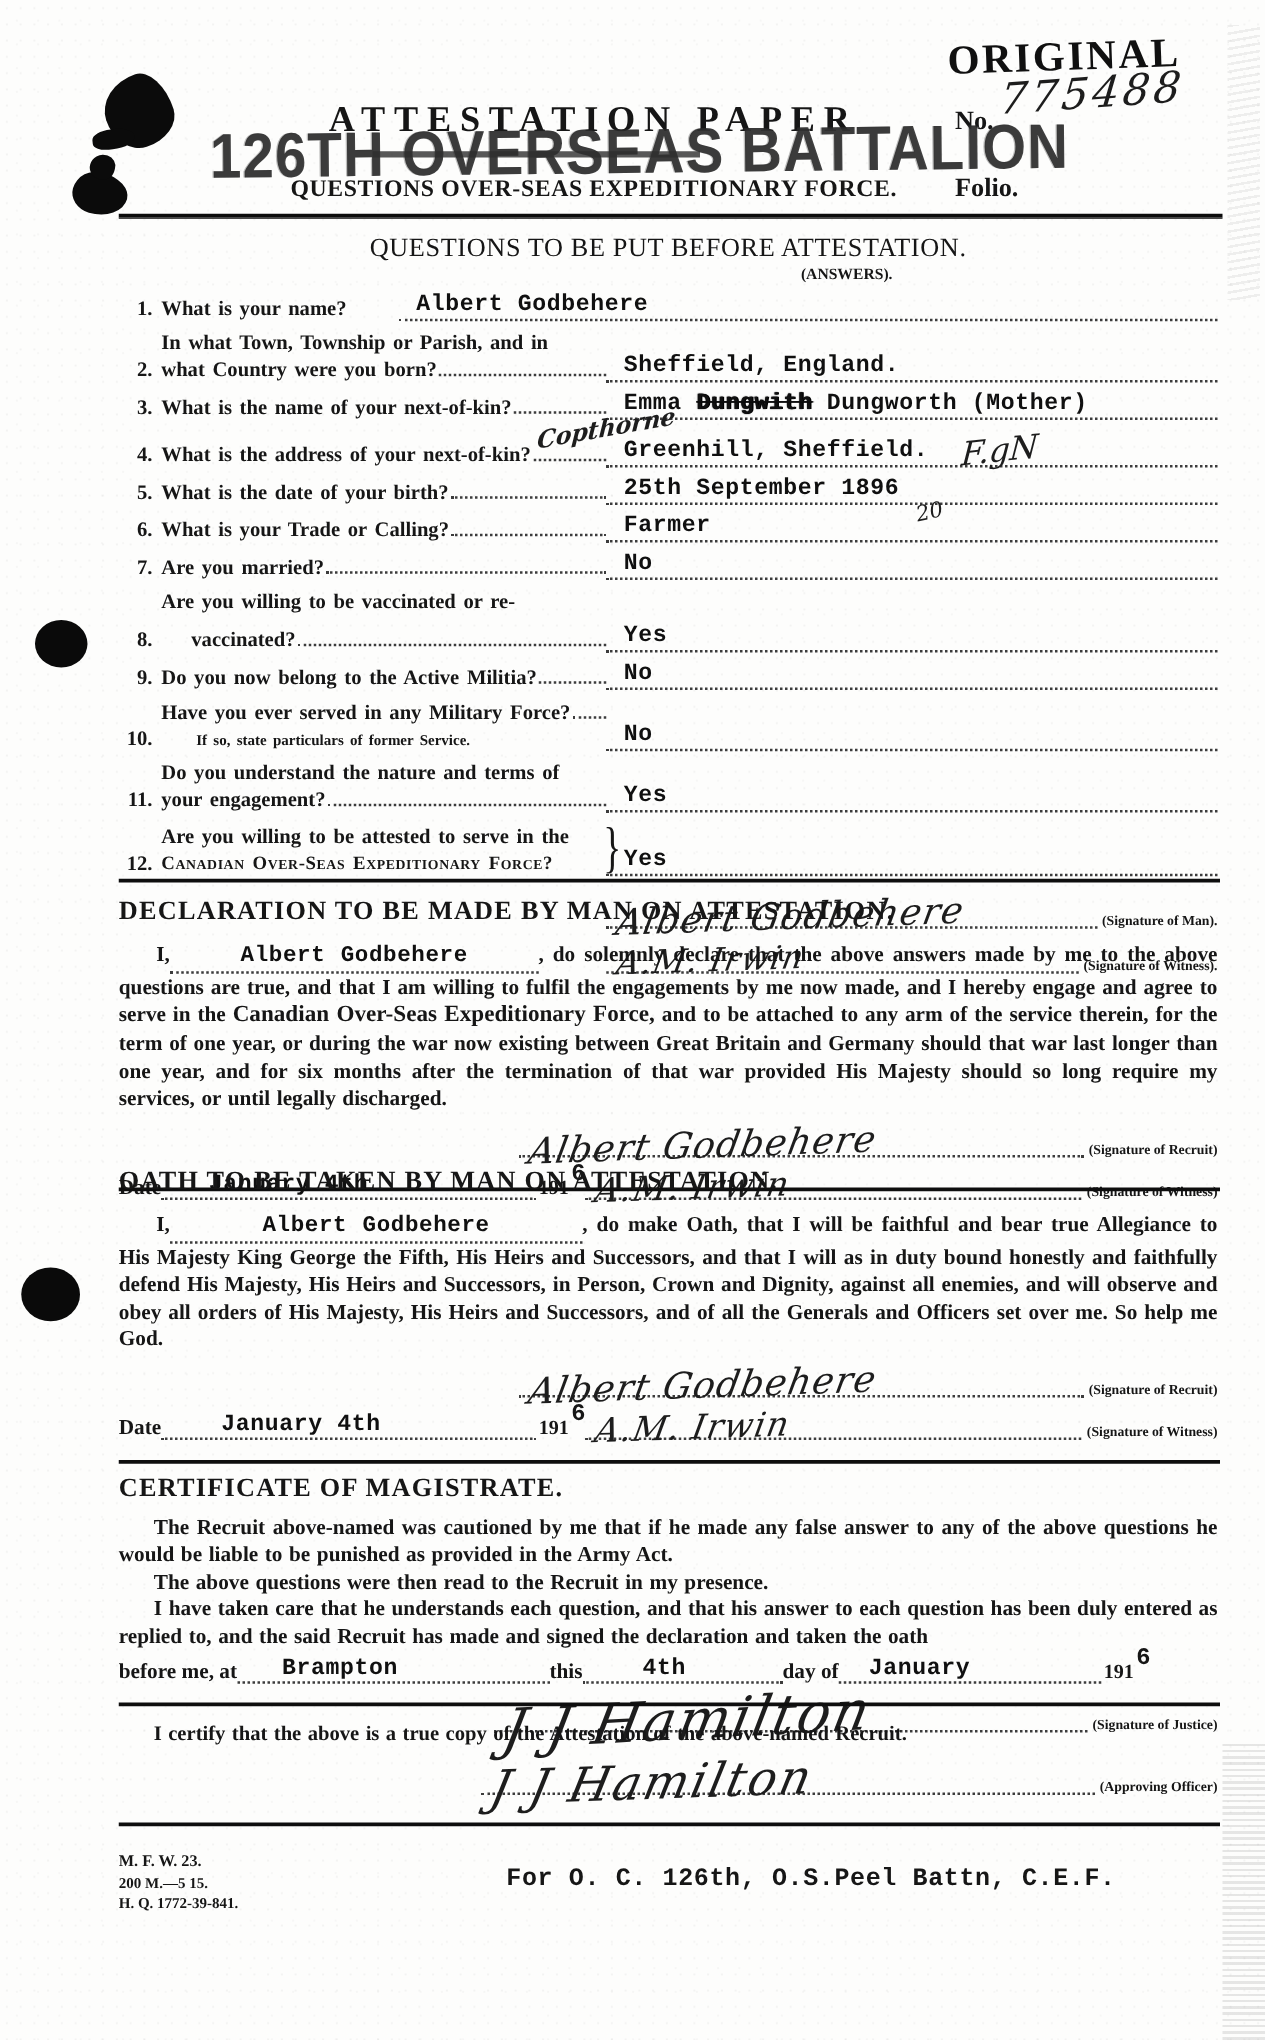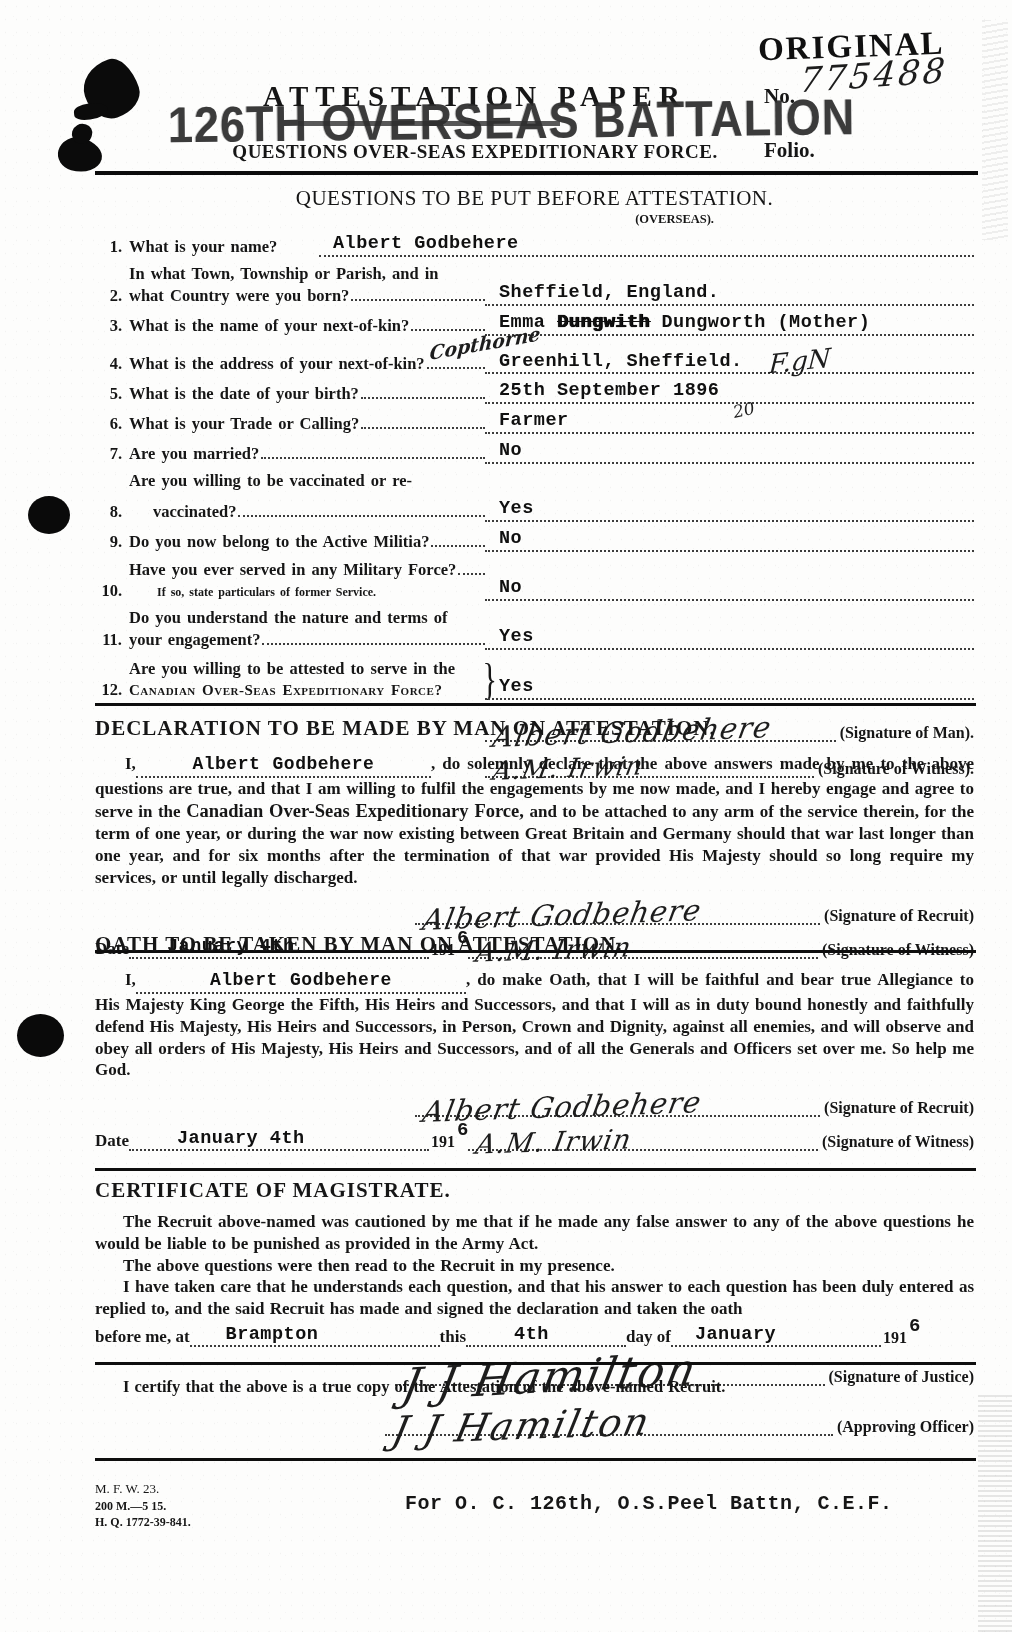--- a/index.html
+++ b/index.html
@@ -60,39 +60,39 @@
   .typed { font-family:"Liberation Mono", monospace; font-weight:bold; font-size:18.5px; letter-spacing:0.5px; color:#101010; white-space:nowrap; }
   .struck { text-decoration:line-through; text-shadow:0 0 1px #000, 1px 0 0 #000; }
   .hw { font-family:"DejaVu Serif", serif; font-style:italic; color:#1d1d1d; white-space:nowrap; }
   .annot-kin { position:absolute; left:300px; bottom:-20px; font-size:19px; transform:rotate(-10deg) skewX(-14deg); font-weight:bold; z-index:3; }
   .annot-check { font-size:26px; margin-left:26px; transform:rotate(-6deg) skewX(-10deg); position:relative; top:4px; }
   .annot-20 { position:absolute; left:248px; top:20px; font-size:17px; transform:rotate(-12deg); }
 
   .qsig-row { margin-left:390px; display:flex; align-items:flex-end; margin-bottom:4px; }
   .sig-fill { flex:1; border-bottom:2px dotted #3c3c3c; display:flex; align-items:flex-end; padding-left:8px; position:relative; }
   .sig-script { font-size:29px; line-height:0.9; transform:rotate(-2deg) skewX(-12deg); letter-spacing:1px; position:relative; top:5px; }
-  .sig-label { font-weight:bold; font-size:16px; white-space:nowrap; padding-left:4px; }
+  .sig-label { font-weight:bold; font-size:11px; white-space:nowrap; padding-left:4px; }
 
   .sec-rule { border-top:3px solid #0e0e0e; }
   .section { position:absolute; left:95px; right:38px; }
   .sec-heading { text-align:left; font-weight:bold; font-size:21px; letter-spacing:1px; margin-bottom:12px; }
   .para { font-weight:bold; font-size:17px; line-height:1.28; text-align:justify; word-spacing:1px; }
   .inline-fill { display:inline-block; border-bottom:2px dotted #3c3c3c; text-align:center; vertical-align:baseline; }
   .sig-row { display:flex; align-items:flex-end; margin-top:8px; }
   .spacer { flex:none; }
   .date-label { font-weight:bold; font-size:17px; flex:none; }
   .year { font-weight:bold; font-size:16px; flex:none; padding:0 2px; }
   .hw-year { font-family:"Liberation Mono", monospace; font-weight:bold; font-size:19px; position:relative; top:-10px; flex:none; }
 
   .just-sig { font-size:44px; transform:rotate(-3deg) skewX(-14deg); letter-spacing:2px; line-height:0.8; position:relative; top:10px; }
   .appr-sig { font-size:38px; transform:rotate(-2deg) skewX(-14deg); letter-spacing:2px; line-height:0.8; position:relative; top:8px; }
 
   .footer { position:absolute; left:95px; right:38px; top:1466px; display:flex; align-items:flex-start; }
   .footer-left { width:220px; flex:none; padding-top:14px; }
-  .f-small { font-weight:normal; font-size:13px; line-height:1.35; }
+  .f-small { font-weight:bold; font-size:13px; line-height:1.35; }
   .f-smaller { font-weight:bold; font-size:12px; line-height:1.35; }
   .footer-right { flex:1; padding-top:26px; padding-left:90px; }
   .footer-typed { font-family:"Liberation Mono", monospace; font-weight:bold; font-size:20px; letter-spacing:0.5px; white-space:nowrap; }
 </style>
 </head>
 <body>
 
 <div class="page">
 
   <div class="blob blob1"></div>
@@ -107,21 +107,21 @@
   <div class="no-value hw">775488</div>
   <div class="folio">Folio.</div>
   <div class="doc-title">ATTESTATION PAPER</div>
   <div class="stamp">126TH OVERSEAS BATTALION</div>
   <div class="stamp-strike"></div>
   <div class="subtitle">QUESTIONS OVER-SEAS EXPEDITIONARY FORCE.</div>
   <div class="hdr-rule"></div>
 
   <div class="q-section">
     <div class="q-heading">QUESTIONS TO BE PUT BEFORE ATTESTATION.</div>
-    <div class="answers-label">(OVERSEAS).</div>
+    <div class="answers-label">(ANSWERS).</div>
 
     <div class="q-row">
       <span class="q-num">1.</span>
       <span class="q-text" style="width:190px">What is your name?</span>
       <span class="ans">
           <span class="typed">Albert Godbehere</span>
         </span>
     </div>
 
     <div class="q-row">

